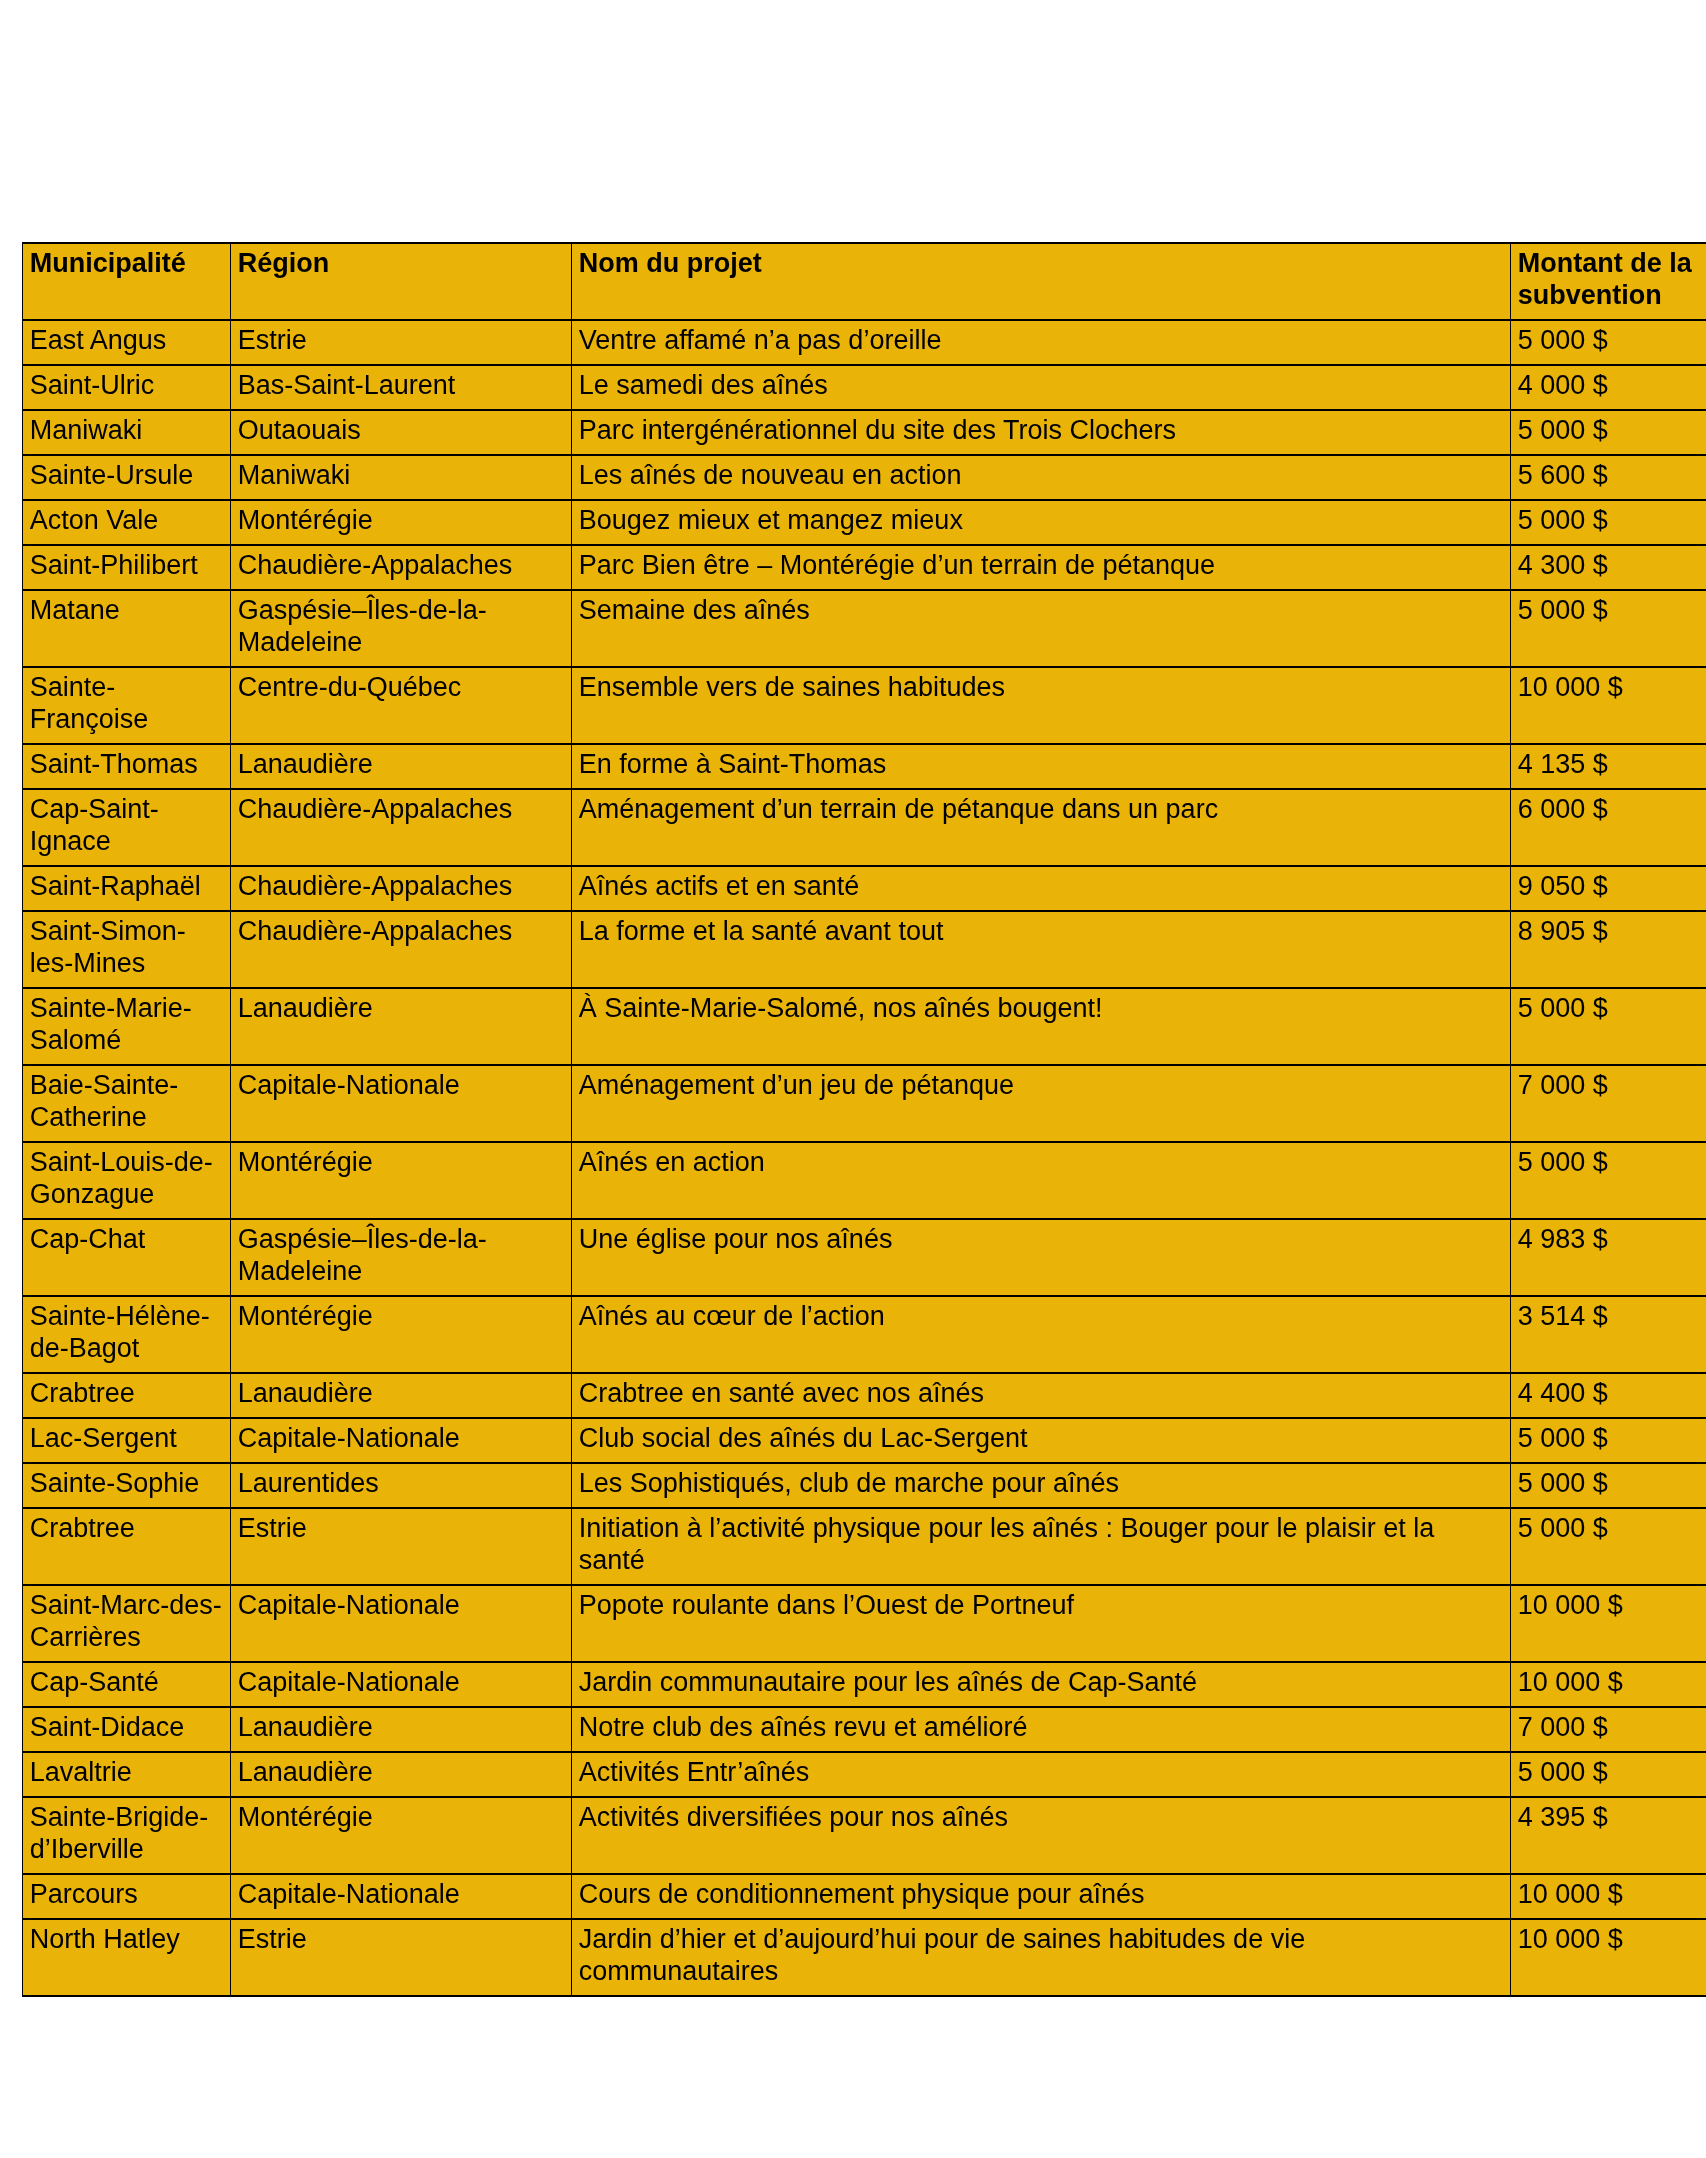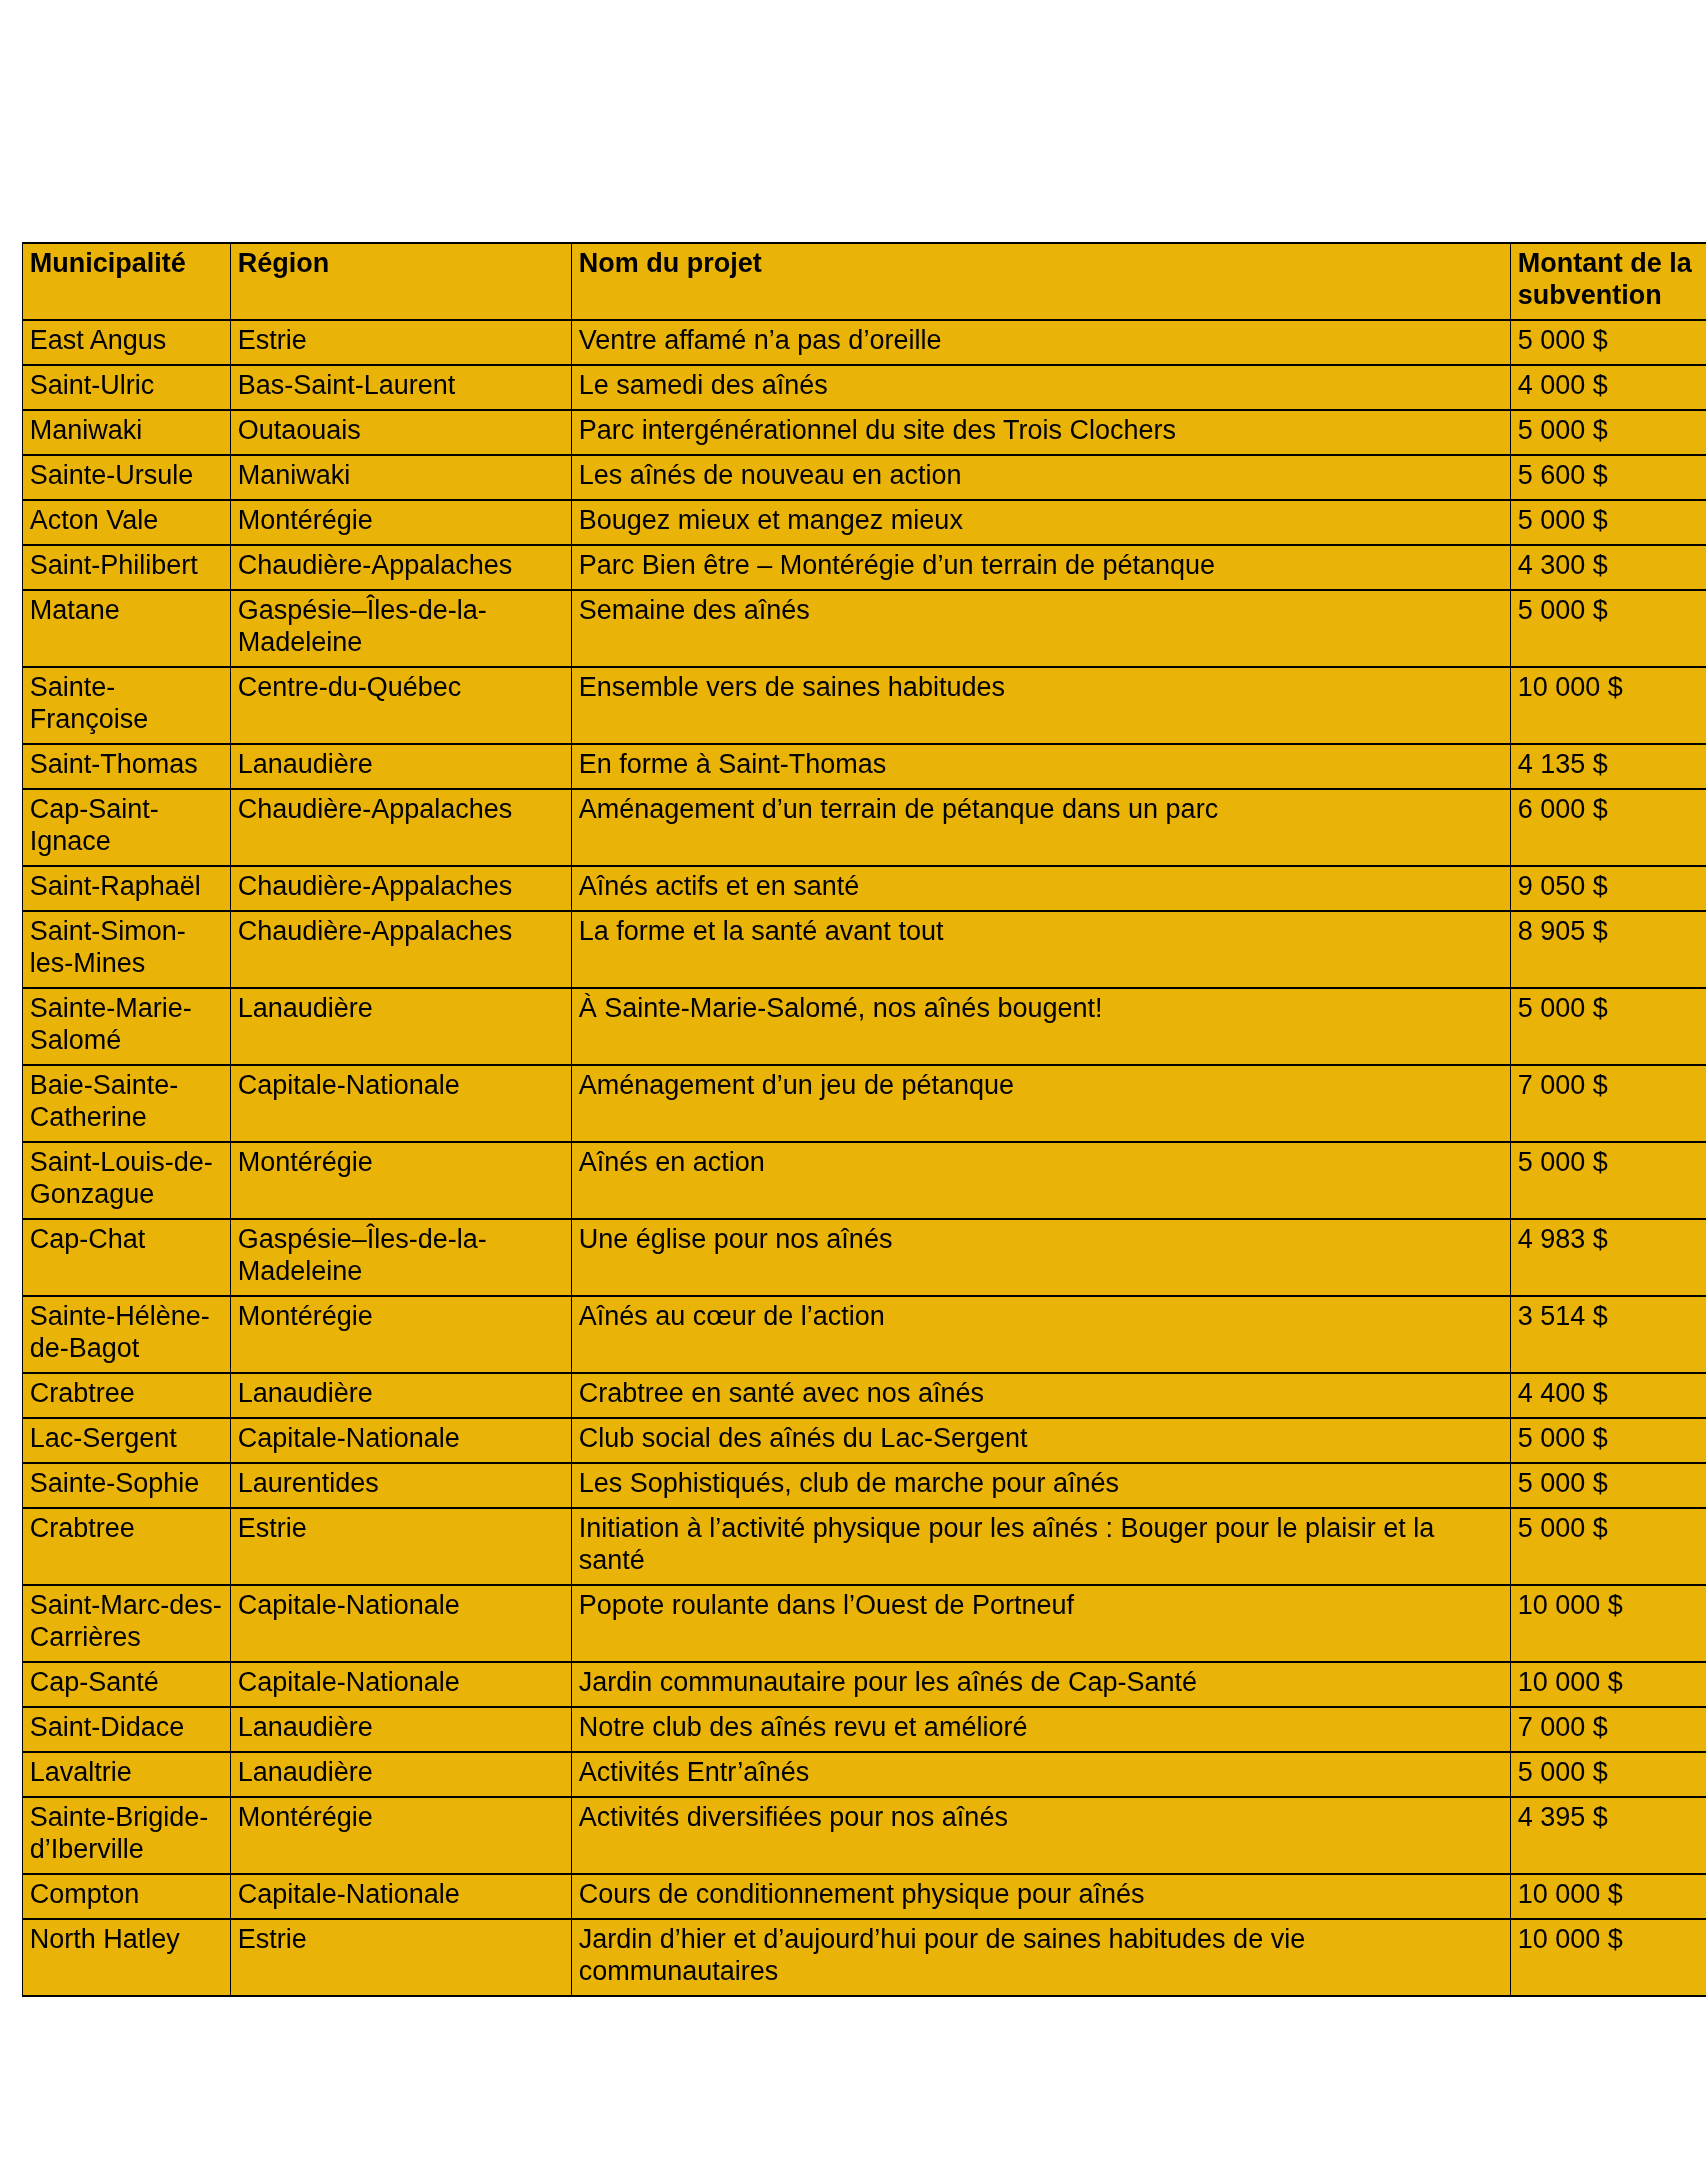--- a/index.html
+++ b/index.html
@@ -217,21 +217,21 @@
         <td>Activités Entr’aînés</td>
         <td class="amount-cell">5 000 $</td>
       </tr>
       <tr>
         <td>Sainte-Brigide-d’Iberville</td>
         <td>Montérégie</td>
         <td>Activités diversifiées pour nos aînés</td>
         <td class="amount-cell">4 395 $</td>
       </tr>
       <tr>
-        <td>Compton</td>
+        <td>Parcours</td>
         <td>Capitale-Nationale</td>
         <td>Cours de conditionnement physique pour aînés</td>
         <td class="amount-cell">10 000 $</td>
       </tr>
       <tr>
         <td>North Hatley</td>
         <td>Estrie</td>
         <td>Jardin d’hier et d’aujourd’hui pour de saines habitudes de vie communautaires</td>
         <td class="amount-cell">10 000 $</td>
       </tr>

